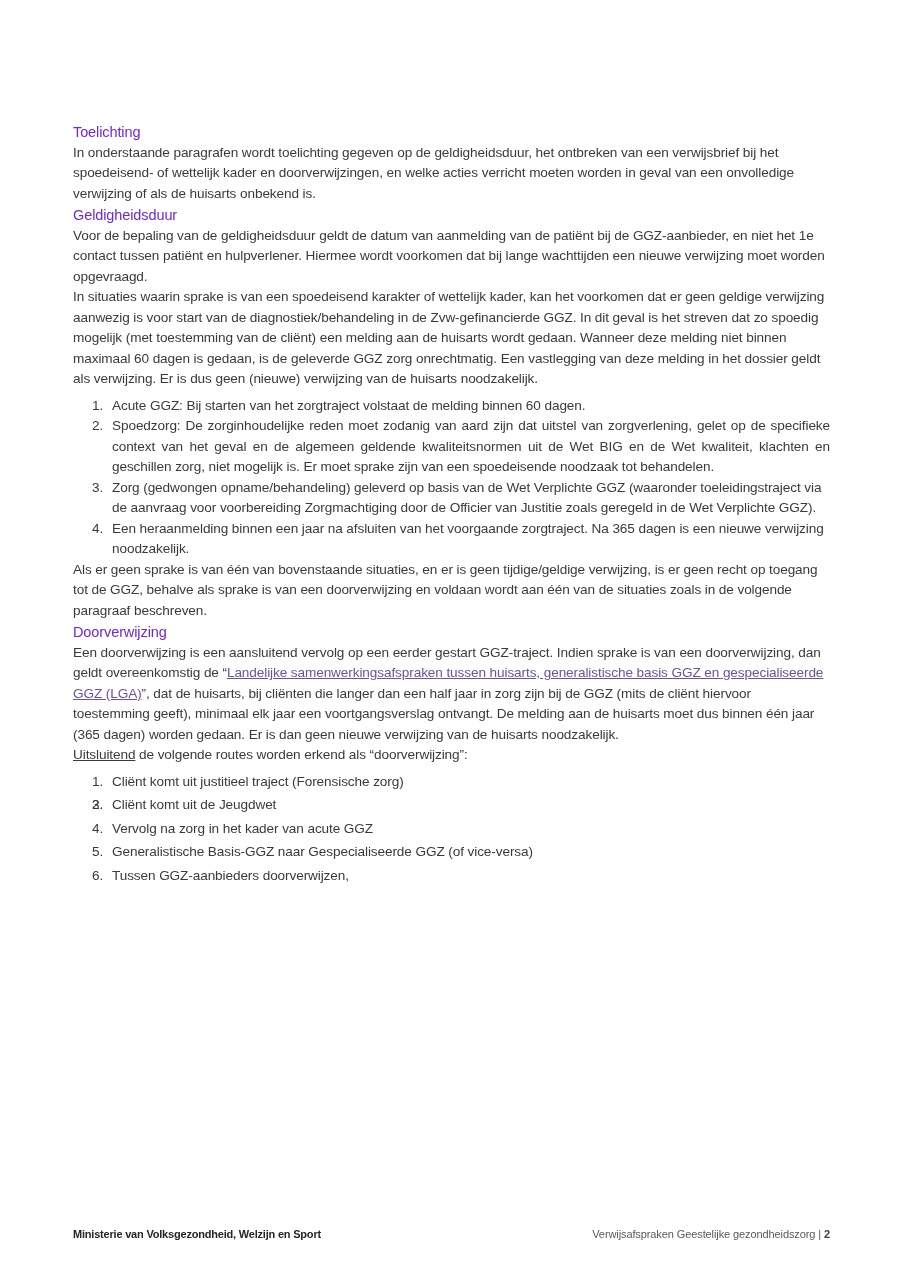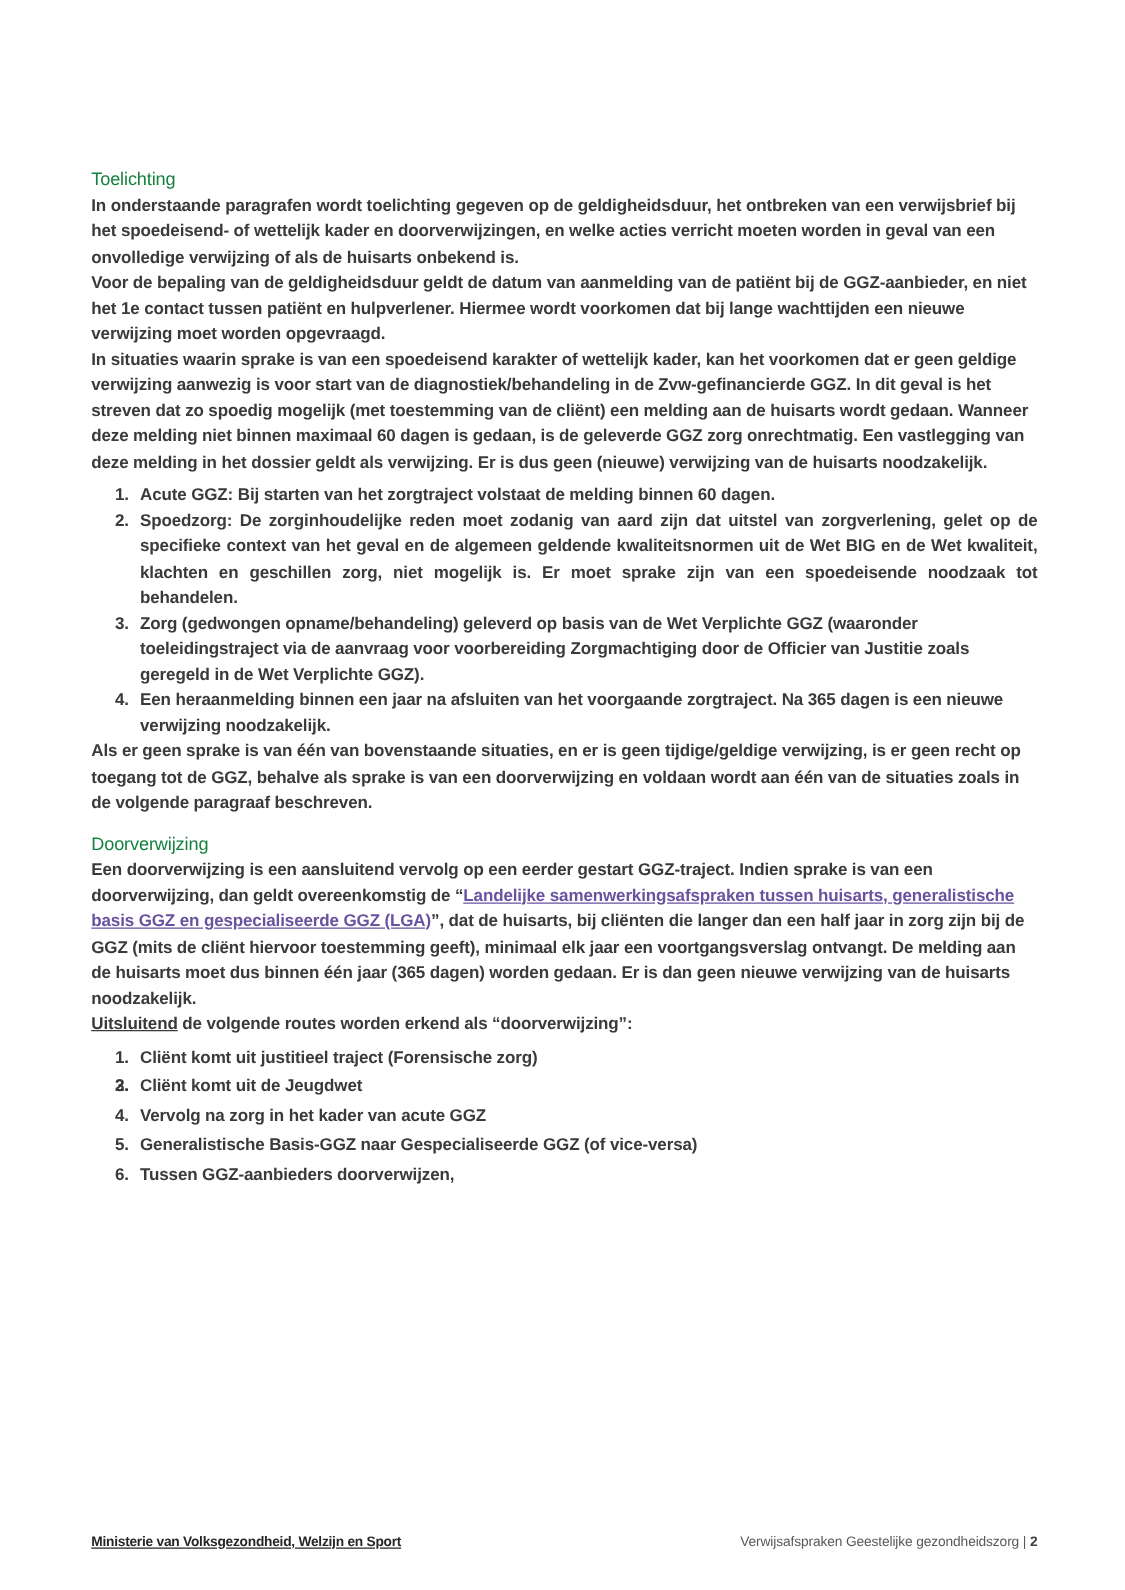--- a/index.html
+++ b/index.html
@@ -13,31 +13,31 @@
   .page {
     position: absolute;
     top: 121px; left: 73px; right: 70px;
   }
   .page p, .page h2, .li {
     margin: 0;
     font-size: 13.6px;
     line-height: 20.5px;
     letter-spacing: -0.1px;
     color: #3a3a3a;
-    font-weight: 700;
+    font-weight: 400;
   }
   p.intro {
     font-weight: 700;
     color: #1f1f1f;
   }
   h2.section-heading {
     font-size: 14.5px;
-    color: #15803d;
+    color: #6d28d9;
     font-weight: 400;
-    margin-top: 13px;
+    margin-top: 1px;
   }
   .mt-md  { margin-top: 15px; }
   .mt-lg  { margin-top: 17px; }
   .mt-xl  { margin-top: 25px; }
   .list { margin-top: 6px; }
   .li {
     position: relative;
     padding-left: 39px;
   }
   .li .num {
@@ -61,41 +61,41 @@
     display: flex;
     justify-content: space-between;
     align-items: baseline;
     font-size: 11px;
     line-height: 14px;
   }
   .footer .left {
     font-weight: 700;
     color: #262626;
     letter-spacing: -0.2px;
-    text-decoration: underline;
   }
   .footer .right {
     color: #595959;
     letter-spacing: -0.1px;
     margin-left: 28px;
   }
   .footer .right b {
     font-weight: 700;
     color: #404040;
   }
 </style>
 </head>
 <body>
 
 <div class="page">
 
 
   <h2 class="section-heading">Toelichting</h2>
   <p>In onderstaande paragrafen wordt toelichting gegeven op de geldigheidsduur, het ontbreken van een verwijsbrief bij het spoedeisend- of wettelijk kader en doorverwijzingen, en welke acties verricht moeten worden in geval van een onvolledige verwijzing of als de huisarts onbekend is.</p>
 
+  <h2 class="section-heading">Geldigheidsduur</h2>
   <p>Voor de bepaling van de geldigheidsduur geldt de datum van aanmelding van de patiënt bij de GGZ-aanbieder, en niet het 1e contact tussen patiënt en hulpverlener. Hiermee wordt voorkomen dat bij lange wachttijden een nieuwe verwijzing moet worden opgevraagd.</p>
 
   <p>In situaties waarin sprake is van een spoedeisend karakter of wettelijk kader, kan het voorkomen dat er geen geldige verwijzing aanwezig is voor start van de diagnostiek/behandeling in de Zvw-gefinancierde GGZ. In dit geval is het streven dat zo spoedig mogelijk (met toestemming van de cliënt) een melding aan de huisarts wordt gedaan. Wanneer deze melding niet binnen maximaal 60 dagen is gedaan, is de geleverde GGZ zorg onrechtmatig. Een vastlegging van deze melding in het dossier geldt als verwijzing. Er is dus geen (nieuwe) verwijzing van de huisarts noodzakelijk.</p>
 
 
   <div class="list">
     <div class="li">
       <span class="num">1.</span>
       <span>Acute GGZ: Bij starten van het zorgtraject volstaat de melding binnen 60 dagen.</span>
     </div>

